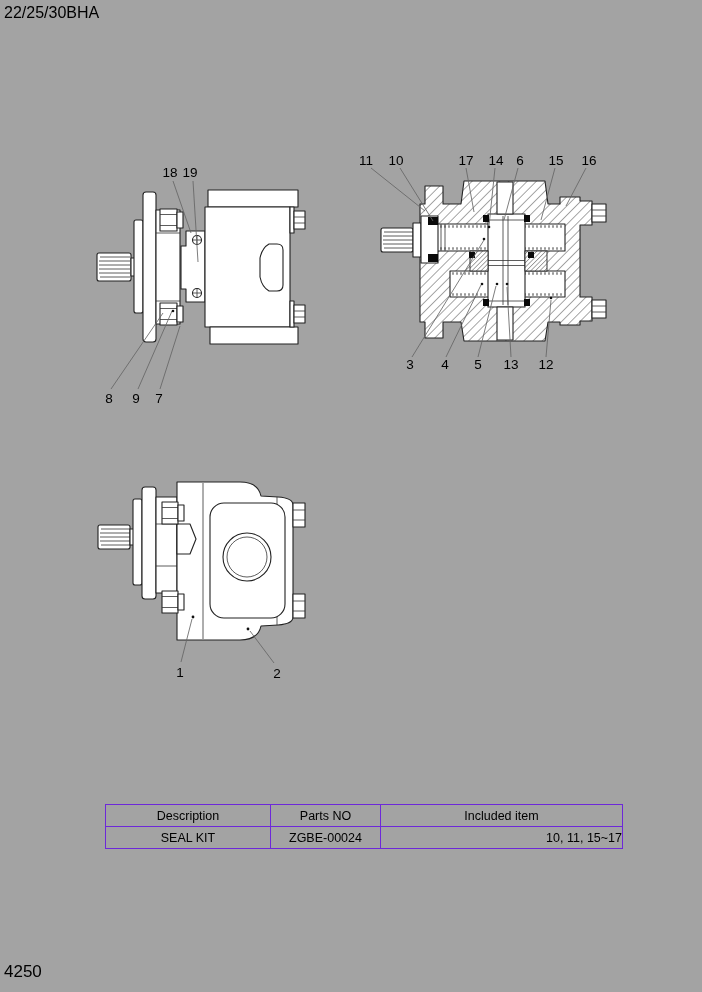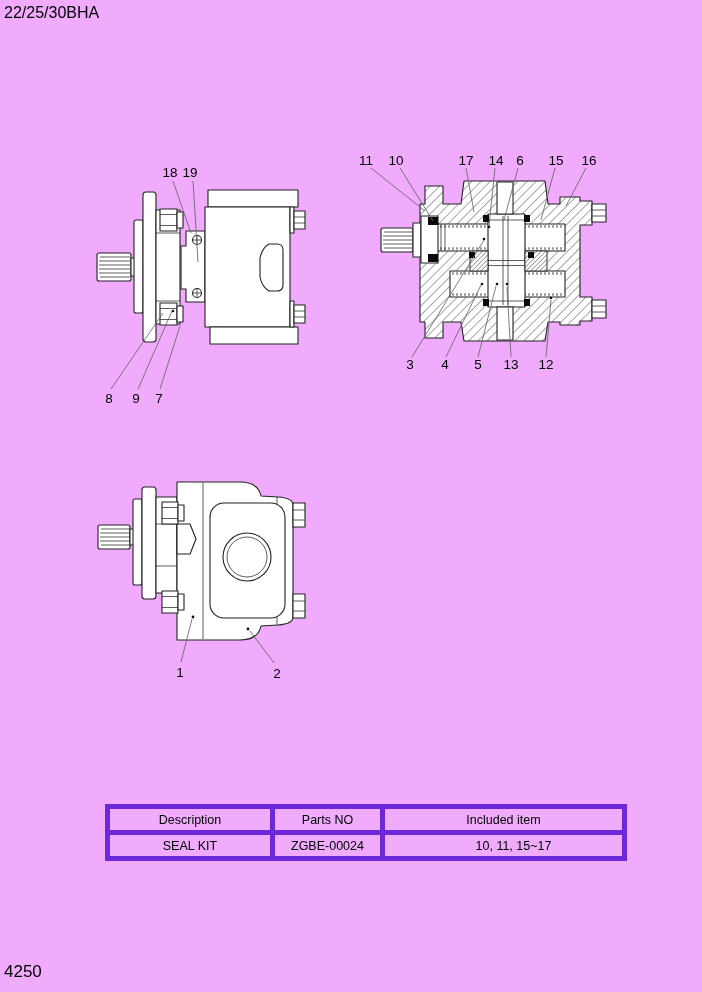--- a/index.html
+++ b/index.html
@@ -1,34 +1,34 @@
 <!DOCTYPE html>
 <html><head>
 <meta charset="utf-8">
 <style>
   html,body{margin:0;padding:0;background:#fff;}
-  .page{position:relative;width:702px;height:992px;background:#f0abfc;overflow:hidden;
+  .page{position:relative;width:702px;height:992px;background:#a3a3a3;overflow:hidden;
         font-family:"Liberation Sans",sans-serif;color:#000;}
   .model{position:absolute;left:4px;top:4px;font-size:16px;letter-spacing:0px;}
   .title{position:absolute;left:0;top:2px;width:690px;text-align:center;font-size:18px;letter-spacing:1px;}
   .fig{position:absolute;}
   .fig1{left:90px;top:158px;}
   .fig2{left:350px;top:143px;}
   .fig3{left:90px;top:455px;}
   svg text{font-family:"Liberation Sans",sans-serif;font-size:13.5px;fill:#000;text-anchor:middle;}
   .wh{fill:#ffffff;stroke:#222;stroke-width:1.1;stroke-linejoin:round;}
   .thin{stroke:#333;fill:none;stroke-width:0.8;}
   .ld{stroke:#666;fill:none;stroke-width:0.85;}
   .blk{fill:#0a0a0a;stroke:none;}
   .dot{fill:#111;stroke:none;}
   .strip{stroke:#999;stroke-width:2.4;stroke-dasharray:2,2;fill:none;}
   .parts-table{position:absolute;left:105px;top:804px;border-collapse:collapse;table-layout:fixed;}
-  .parts-table td{border:5px solid #6d28d9;height:21px;font-size:12.5px;text-align:center;
+  .parts-table td{border:1px solid #6d28d9;height:21px;font-size:12.5px;text-align:center;
                   padding:0;vertical-align:middle;}
-  .parts-table td.left{text-align:center;padding-left:20px;}
+  .parts-table td.left{text-align:right;padding-left:20px;}
   .pagenum{position:absolute;left:4px;top:962px;font-size:17px;}
 </style>
 </head>
 <body>
 
 <div class="page">
 
   <div class="model">22/25/30BHA</div>
 
   <svg class="fig fig1" width="260" height="252" viewBox="90 158 260 252">

